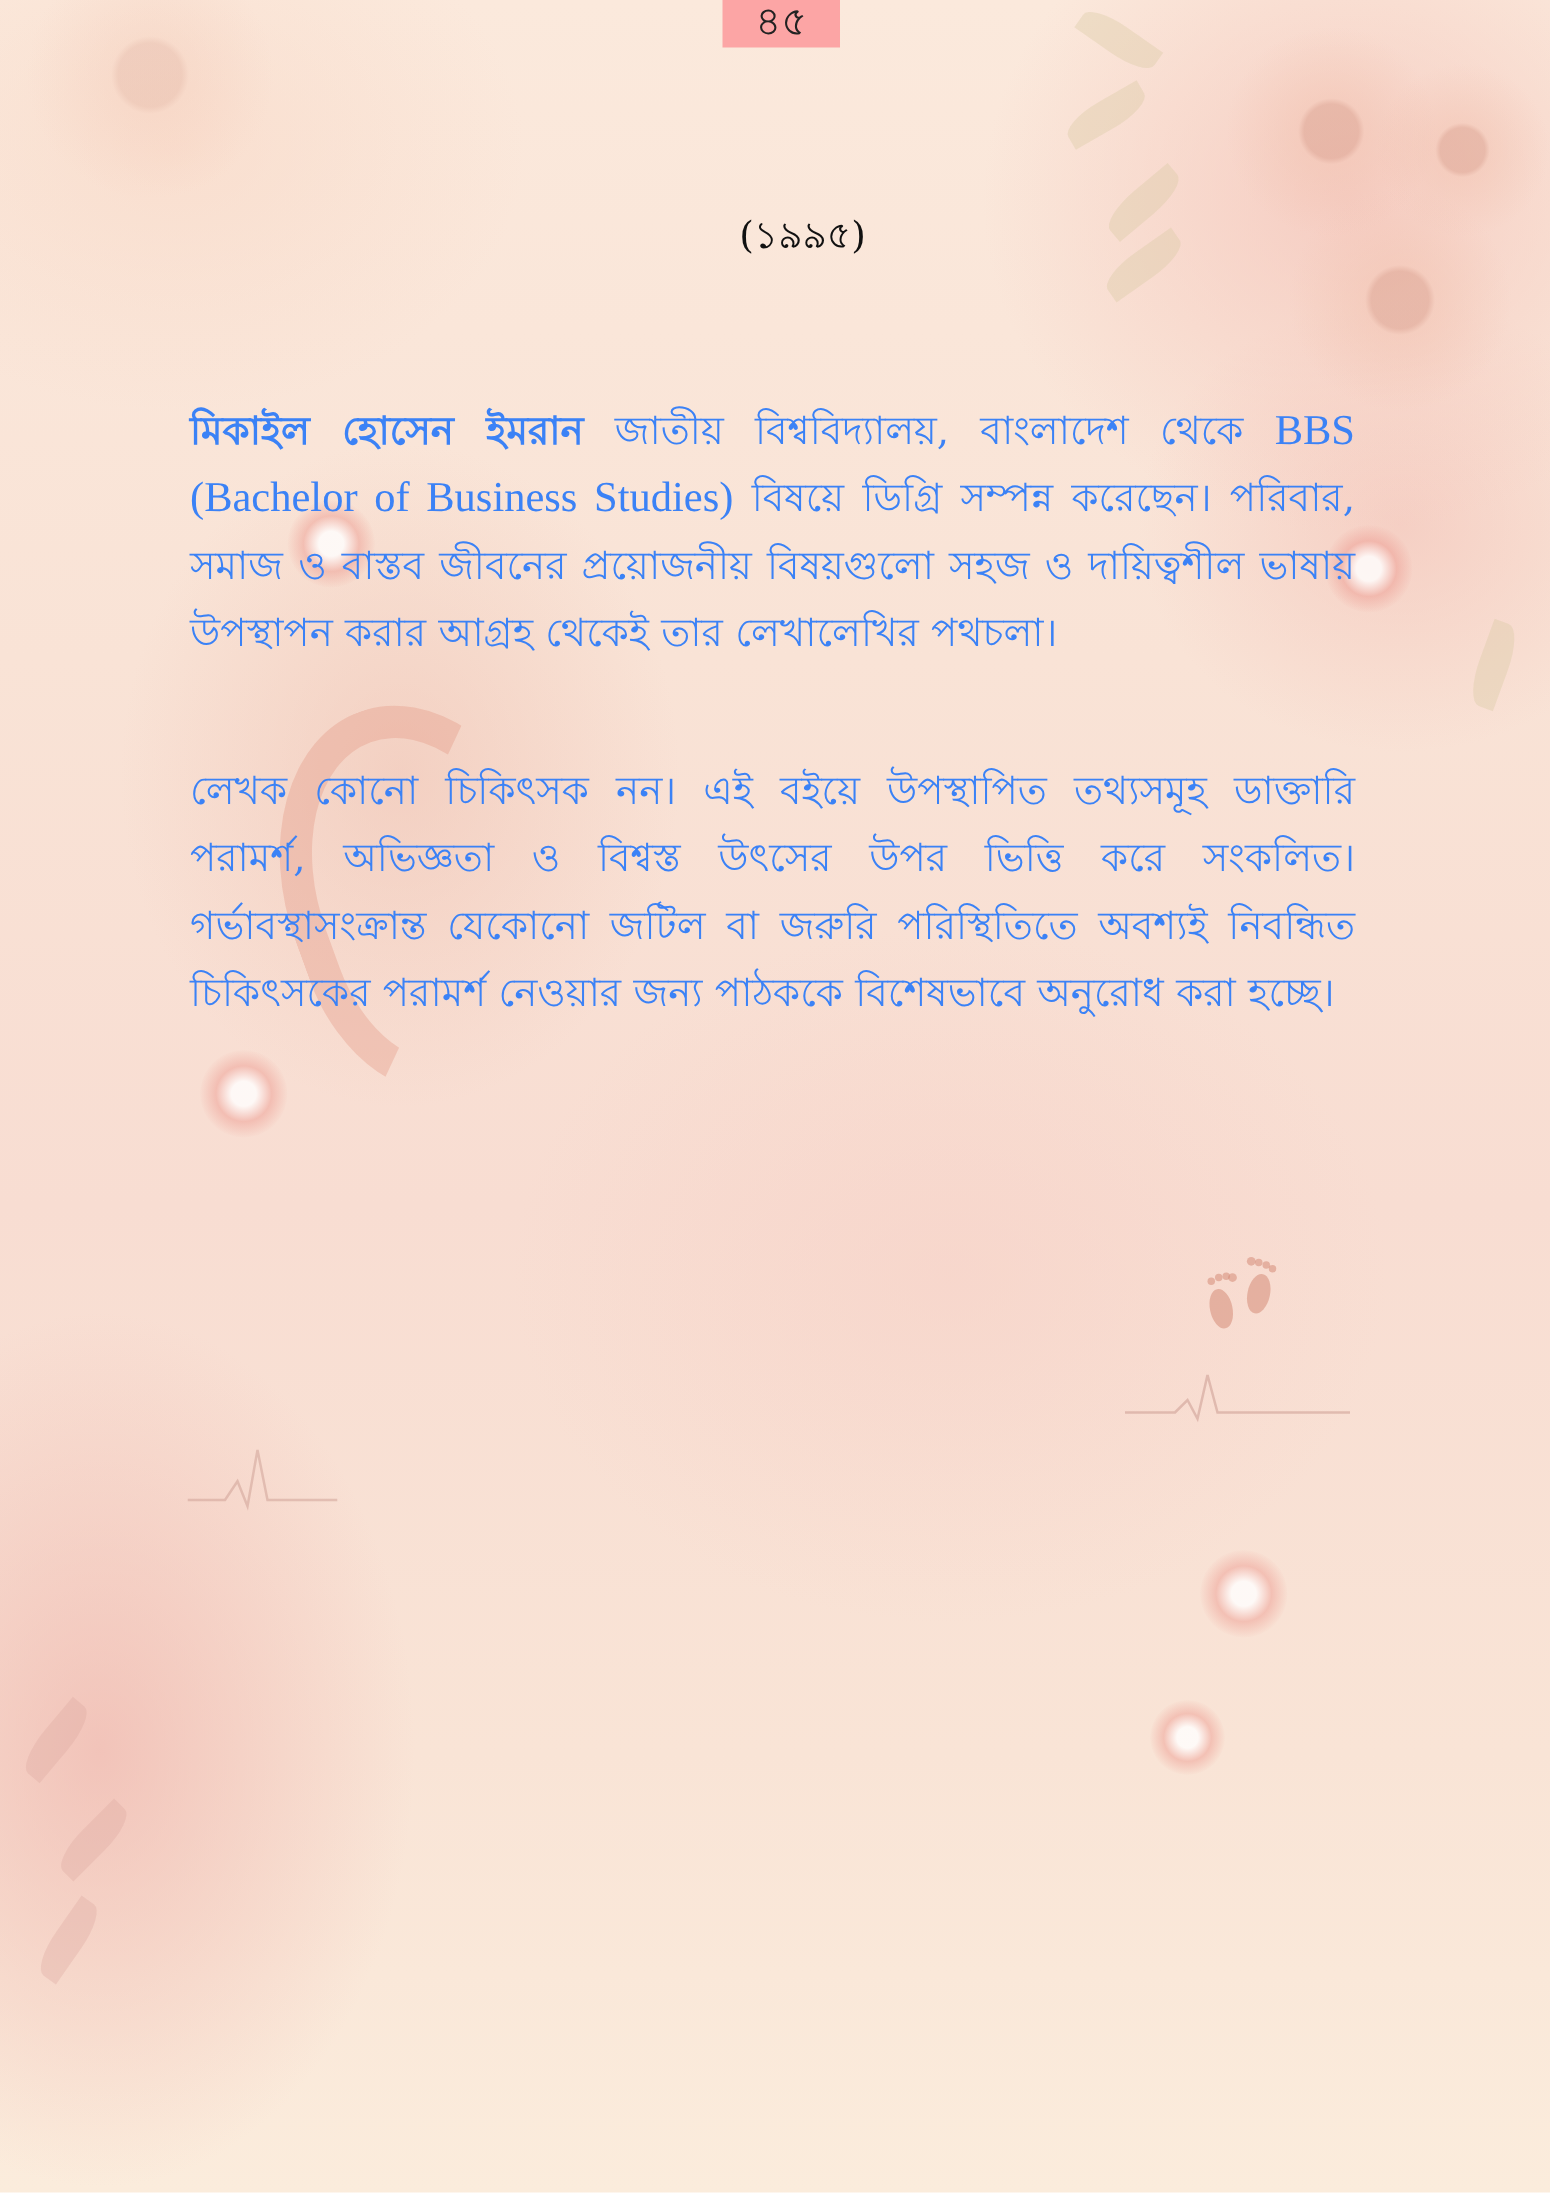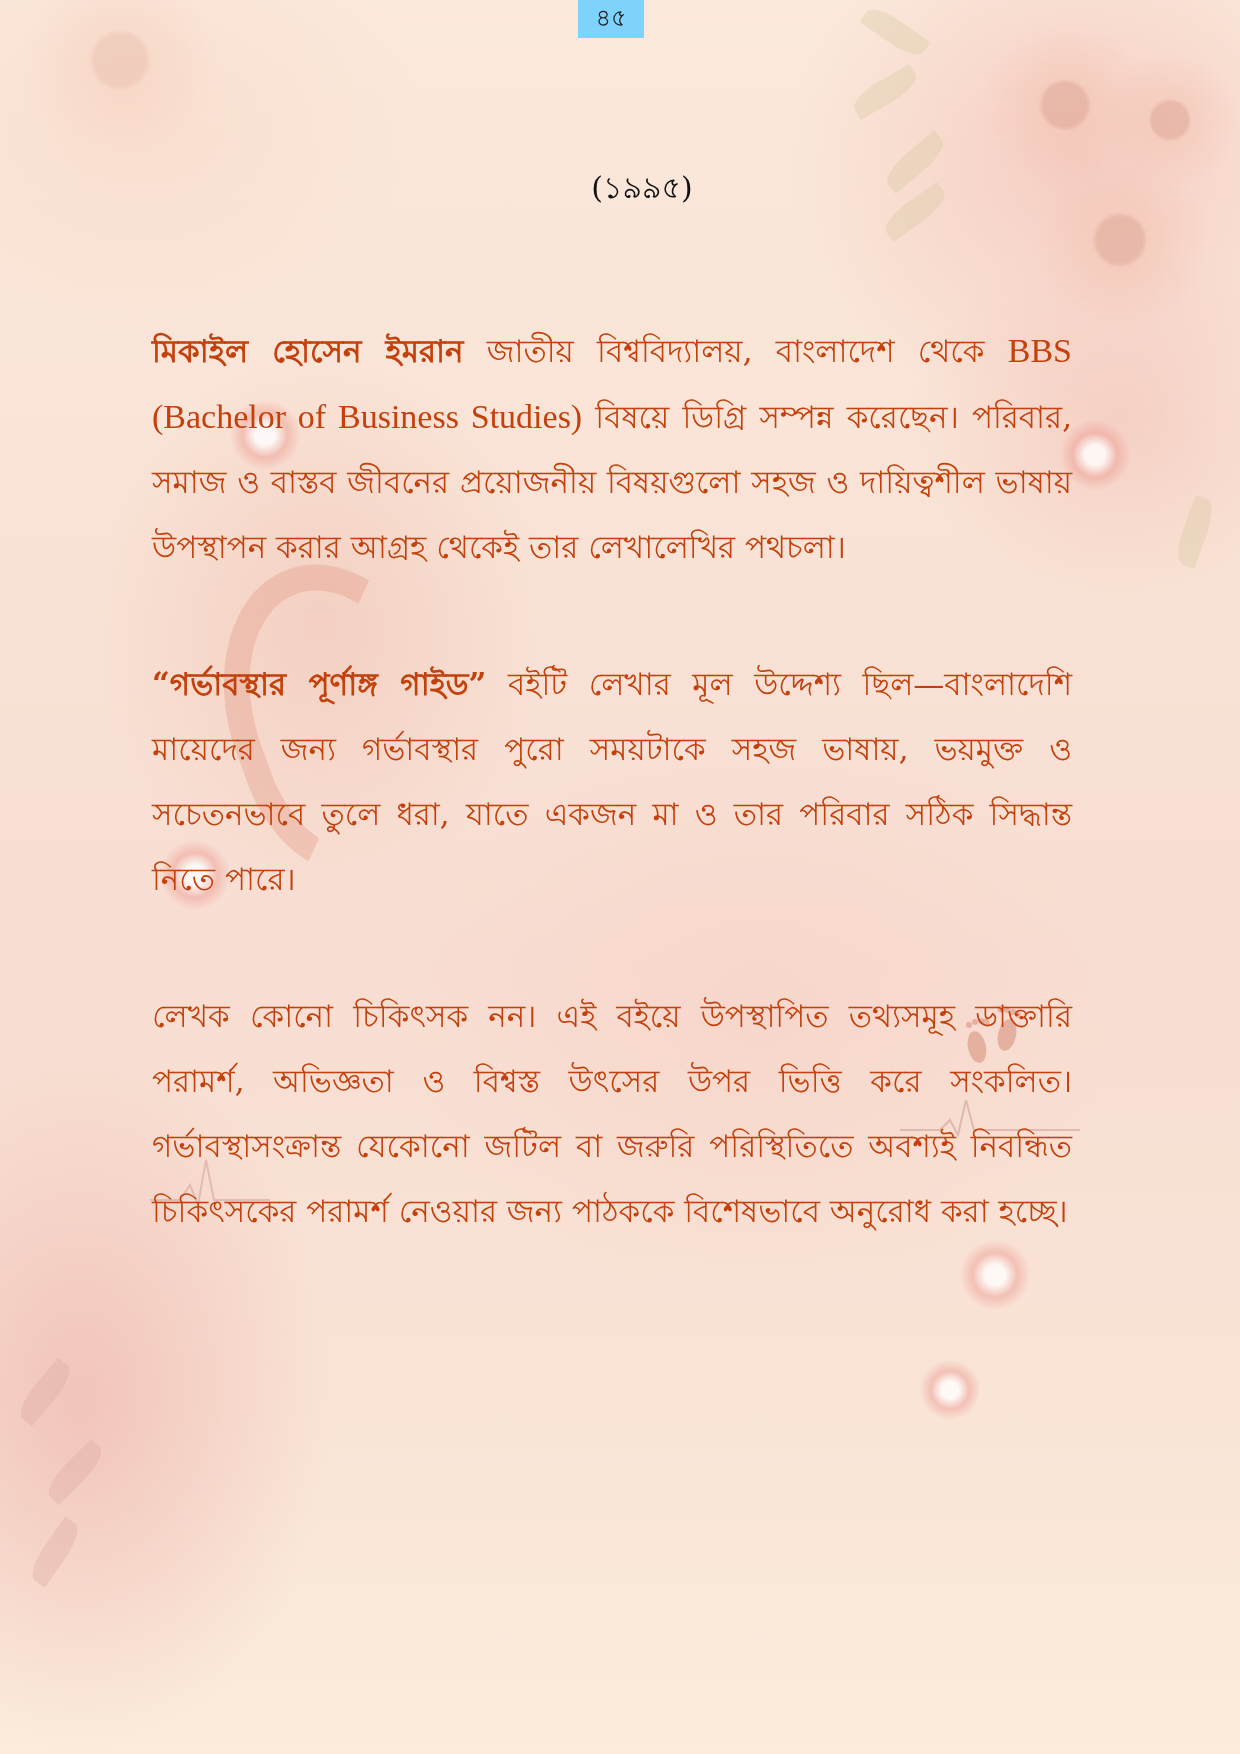--- a/index.html
+++ b/index.html
@@ -39,28 +39,28 @@
     border-radius: 50%;
     background: radial-gradient(circle, rgba(255,255,255,0.8) 0 20%, rgba(236,150,140,0.45) 45%, rgba(236,150,140,0) 72%);
   }
   .footprints { width: 80px; height: 80px; }
 
   
   .page-number {
     position: absolute;
     left: 578px;
     top: 0;
-    width: 66px;
+    width: 94px;
     height: 38px;
-    background: #7dd3fc;
+    background: #fca5a5;
     display: flex;
     align-items: center;
     justify-content: center;
     font-family: "DejaVu Sans", sans-serif;
-    font-size: 24px;
+    font-size: 32px;
     color: #222;
   }
 
   
   .title-block {
     position: absolute;
     left: 0;
     top: 170px;
     width: 1240px;
     text-align: center;
@@ -88,27 +88,27 @@
   }
 
   
   .content {
     position: absolute;
     left: 152px;
     top: 318px;
     width: 936px;
   }
   .para {
-    margin: 0 16px 72px 0;
+    margin: 0 4px 72px 0;
     font-family: "DejaVu Serif", serif;
     font-size: 31px;
-    line-height: 65px;
+    line-height: 54px;
     text-align: justify;
     text-align-last: left;
-    color: #c2410c;
+    color: #3b82f6;
   }
   .para b { font-weight: bold; }
   .para .latin {
     font-family: "Liberation Serif", serif;
     font-size: 34px;
   }
 </style>
 </head>
 <body>
 
@@ -160,18 +160,15 @@
 
 <div class="title-block">
   <span class="title-year">(১৯৯৫)</span>
 </div>
 
 <div class="content">
   <p class="para">
     <b>মিকাইল হোসেন ইমরান</b><span> জাতীয় বিশ্ববিদ্যালয়, বাংলাদেশ থেকে </span><span class="latin">BBS (Bachelor of Business Studies)</span><span> বিষয়ে ডিগ্রি সম্পন্ন করেছেন। পরিবার, সমাজ ও বাস্তব জীবনের প্রয়োজনীয় বিষয়গুলো সহজ ও দায়িত্বশীল ভাষায় উপস্থাপন করার আগ্রহ থেকেই তার লেখালেখির পথচলা।</span>
   </p>
   <p class="para">
-    <b>“গর্ভাবস্থার পূর্ণাঙ্গ গাইড”</b><span> বইটি লেখার মূল উদ্দেশ্য ছিল—বাংলাদেশি মায়েদের জন্য গর্ভাবস্থার পুরো সময়টাকে সহজ ভাষায়, ভয়মুক্ত ও সচেতনভাবে তুলে ধরা, যাতে একজন মা ও তার পরিবার সঠিক সিদ্ধান্ত নিতে পারে।</span>
-  </p>
-  <p class="para">
     <span>লেখক কোনো চিকিৎসক নন। এই বইয়ে উপস্থাপিত তথ্যসমূহ ডাক্তারি পরামর্শ, অভিজ্ঞতা ও বিশ্বস্ত উৎসের উপর ভিত্তি করে সংকলিত। গর্ভাবস্থাসংক্রান্ত যেকোনো জটিল বা জরুরি পরিস্থিতিতে অবশ্যই নিবন্ধিত চিকিৎসকের পরামর্শ নেওয়ার জন্য পাঠককে বিশেষভাবে অনুরোধ করা হচ্ছে।</span>
   </p>
 </div>
 
 </body></html>

